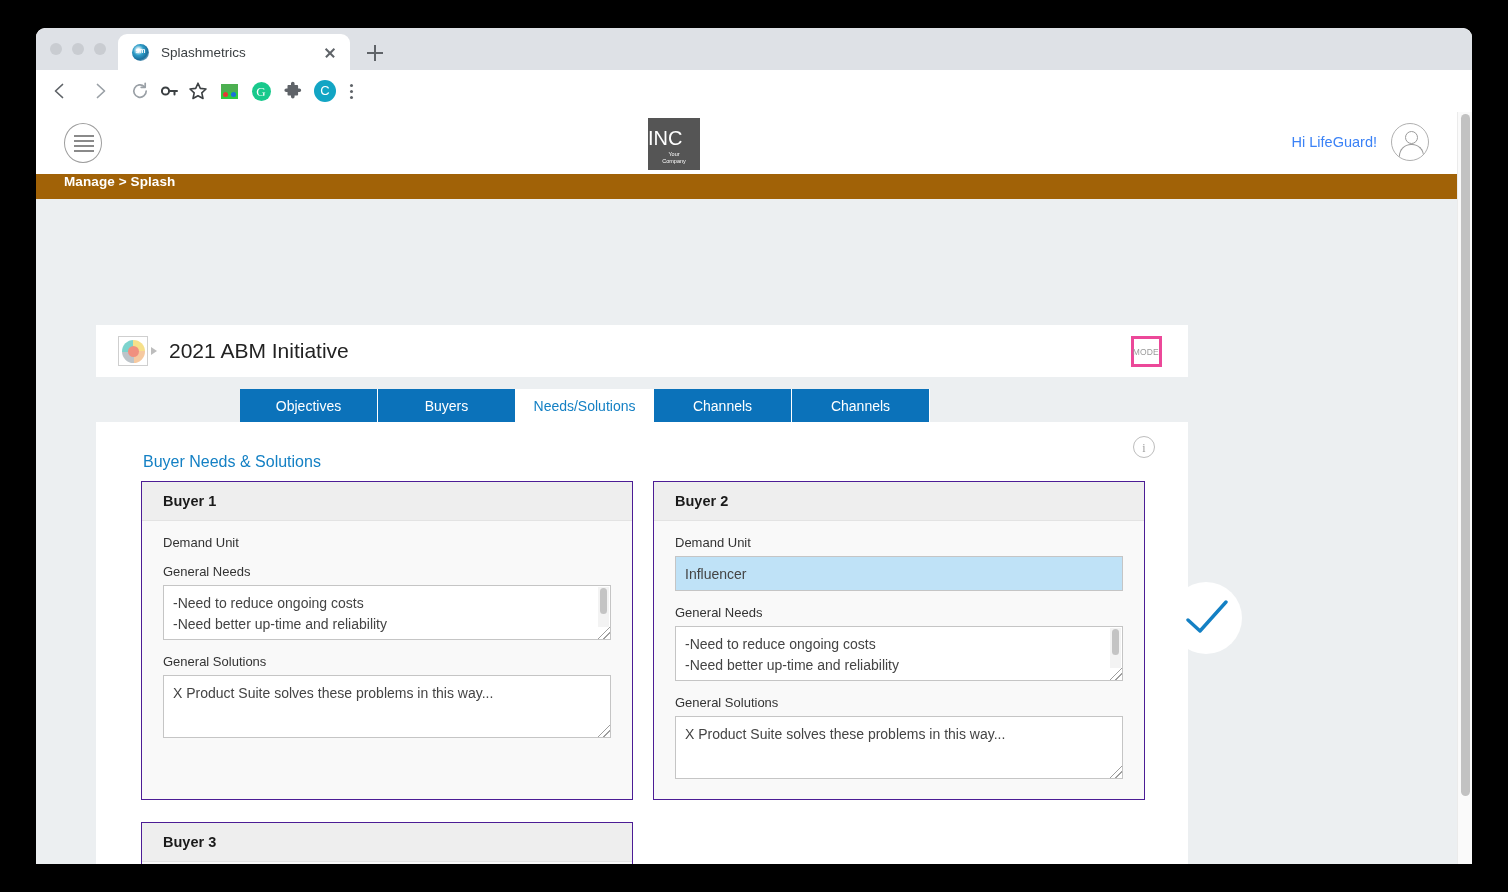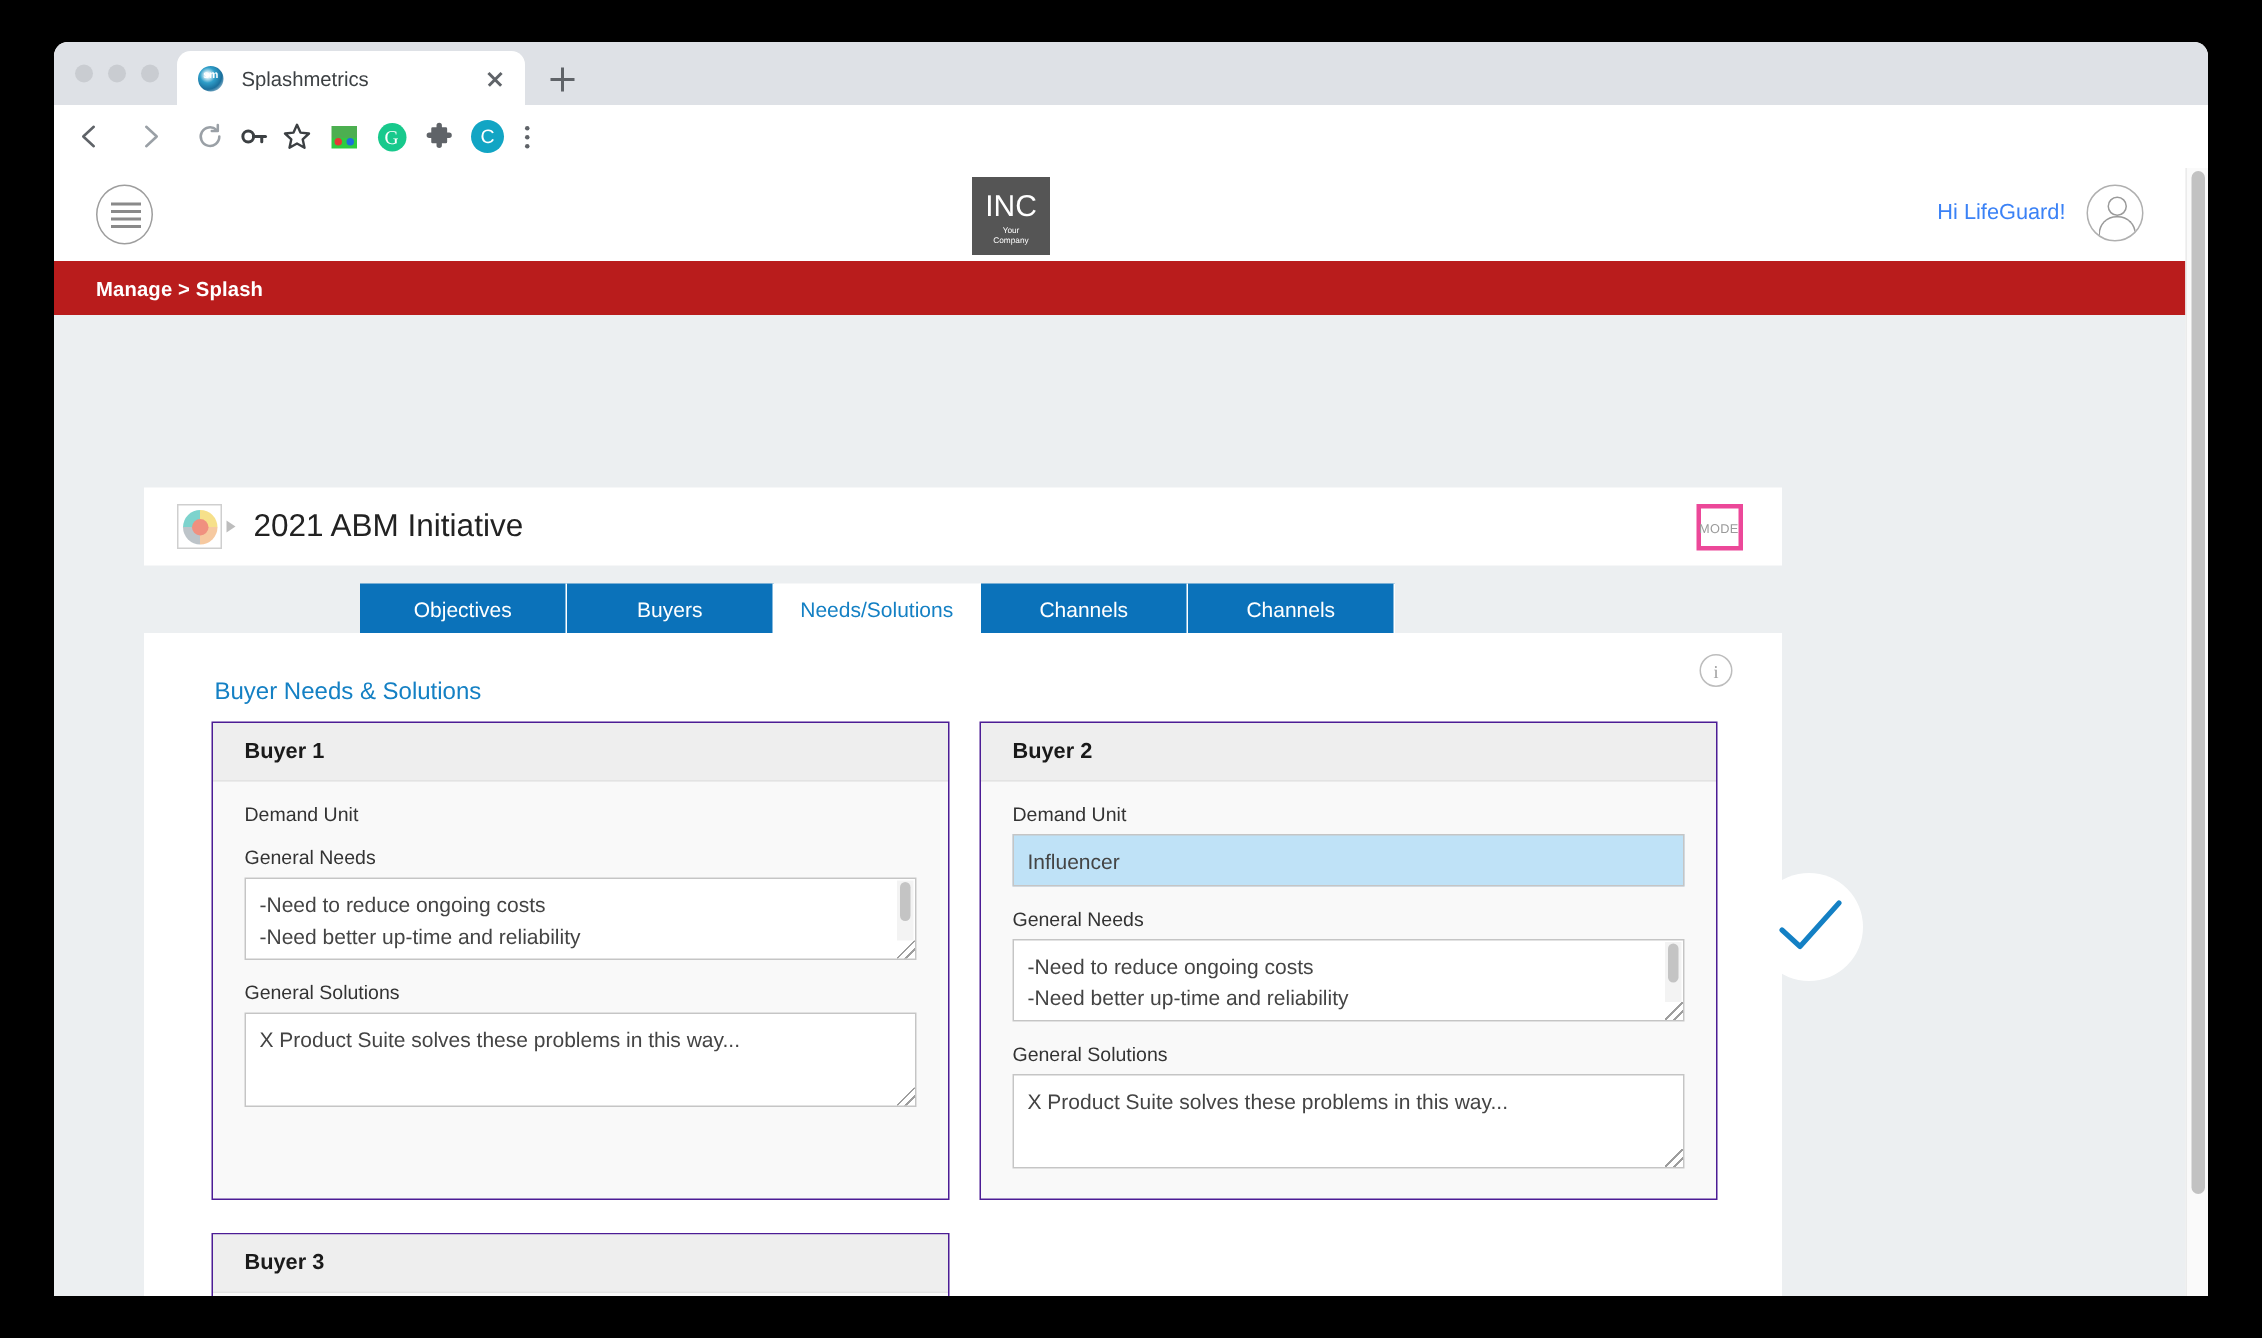--- a/index.html
+++ b/index.html
@@ -223,21 +223,21 @@
   #hamburger-button i:nth-child(2) { top: 16px; }
   #hamburger-button i:nth-child(3) { top: 21px; }
   #hamburger-button i:nth-child(4) { top: 26px; }
 
   #company-logo {
     position: absolute; left: 612px; top: 6px;
     width: 52px; height: 52px;
     background: #555555;
     color: #ffffff;
     display: flex; flex-direction: column;
-    align-items: center; justify-content: flex-end;
+    justify-content: flex-end;
     padding-bottom: 6px;
   }
   #company-logo-main {
     font-size: 20px; line-height: 20px;
     font-family: "Liberation Sans", sans-serif;
     letter-spacing: 0px;
   }
   #company-logo-sub {
     font-size: 5.5px; line-height: 6.5px;
     text-align: center; margin-top: 3px;
@@ -260,23 +260,23 @@
   }
   #user-avatar::after {
     content: ""; position: absolute;
     left: 6.5px; top: 20px; width: 23px; height: 18px;
     border: 1.3px solid #9a9a9a; border-bottom: none;
     border-radius: 12px 12px 0 0;
   }
 
   
   #breadcrumb-bar {
-    height: 36px;
-    background: #b91c1c;
-    display: flex; align-items: center;
+    height: 25px;
+    background: #a16207;
+    display: flex; align-items: flex-start;
     padding-left: 28px;
   }
   #breadcrumb-text {
     color: #ffffff; font-size: 13.5px; font-weight: bold;
     letter-spacing: 0.1px;
   }
 
   
   #splash-title-panel {
     position: absolute; left: 60px; top: 213px;

